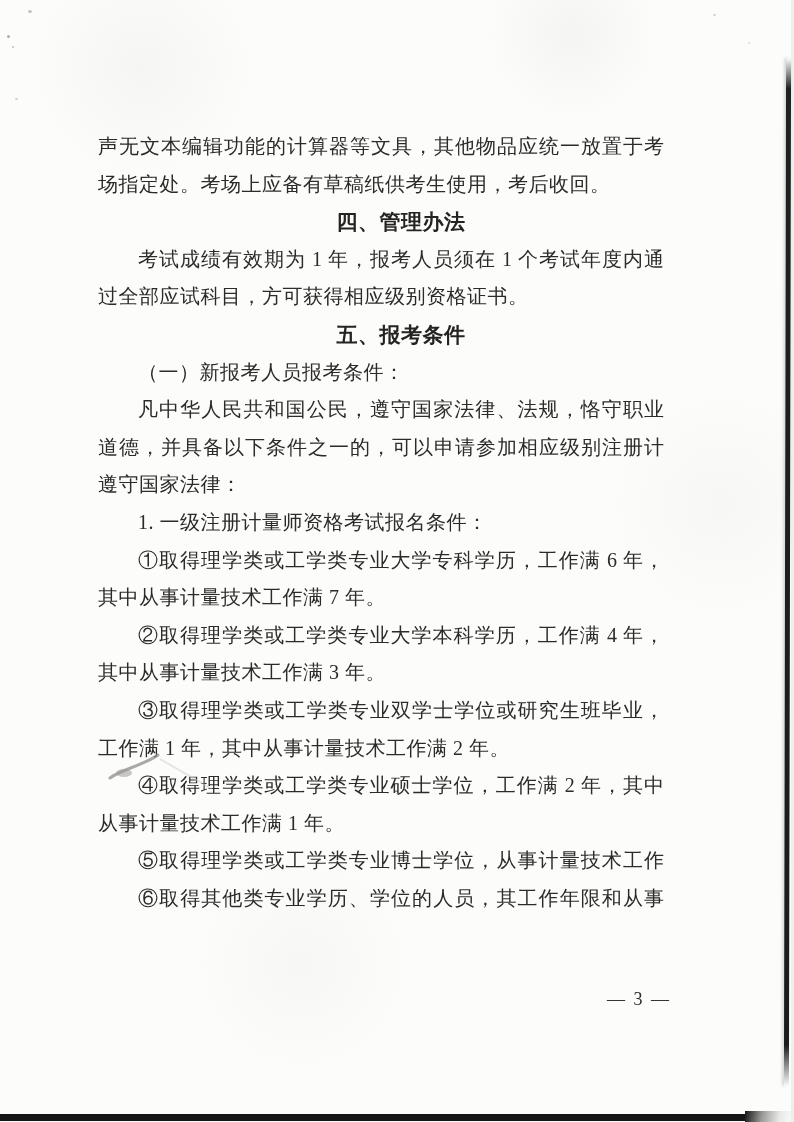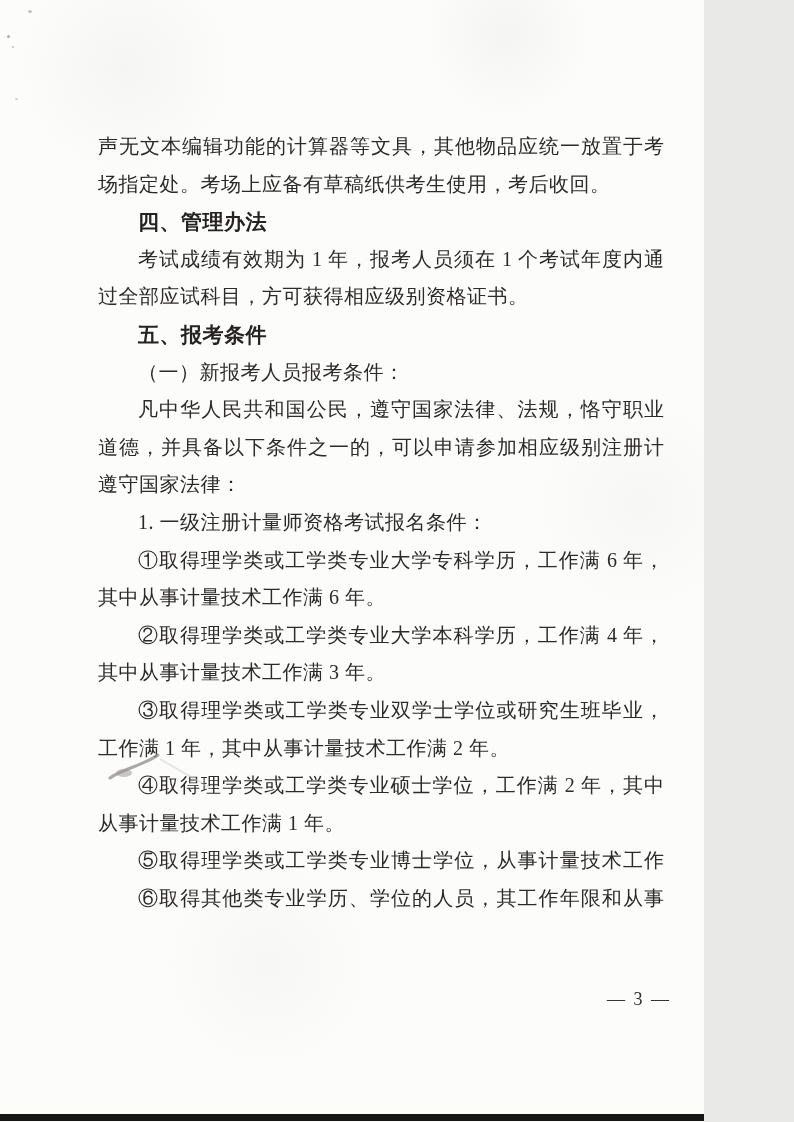--- a/index.html
+++ b/index.html
@@ -3,21 +3,21 @@
 <meta charset="utf-8">
 <style>
   html, body { margin: 0; padding: 0; }
   body {
     width: 794px; height: 1122px;
     font-family: "Liberation Serif", "DejaVu Serif", serif;
     background: #e9e9e7;
   }
   .page {
     position: absolute; left: 0; top: 0;
-    width: 704px; height: 1122px;
+    width: 794px; height: 1122px;
     overflow: hidden;
     background:
       radial-gradient(circle at 18% 6%, rgba(120,120,115,.05), transparent 9%),
       radial-gradient(circle at 72% 3%, rgba(120,120,115,.06), transparent 7%),
       radial-gradient(circle at 91% 45%, rgba(120,120,115,.04), transparent 12%),
       radial-gradient(circle at 38% 86%, rgba(120,120,115,.04), transparent 10%),
       #fcfcfa;
   }
   .doc-body {
     position: absolute; left: 98px; top: 128px; width: 566px;
@@ -36,20 +36,21 @@
     text-justify: inter-character;
     letter-spacing: 0;
   }
   .line.heading {
     font-family: "Liberation Sans", "DejaVu Sans", sans-serif;
     font-weight: 700;
     font-size: 21px;
     color: #242322;
     padding-left: 40px;
     letter-spacing: 0.5px;
+    text-align: center;
   }
   .page-number {
     position: absolute; left: 607px; top: 987px;
     font-size: 18px; line-height: 24px;
     letter-spacing: 2px;
     color: #2c2b29;
   }
   
   .edge-right-outer {
     position: absolute; left: 791px; top: 0; width: 3px; height: 1122px;
@@ -90,21 +91,21 @@
       <div class="line heading">四、管理办法</div>
       <div class="line indent justify">考试成绩有效期为 1 年，报考人员须在 1 个考试年度内通</div>
       <div class="line left">过全部应试科目，方可获得相应级别资格证书。</div>
       <div class="line heading">五、报考条件</div>
       <div class="line indent left">（一）新报考人员报考条件：</div>
       <div class="line indent justify">凡中华人民共和国公民，遵守国家法律、法规，恪守职业</div>
       <div class="line justify">道德，并具备以下条件之一的，可以申请参加相应级别注册计</div>
       <div class="line left">遵守国家法律：</div>
       <div class="line indent left">1. 一级注册计量师资格考试报名条件：</div>
       <div class="line indent justify">①取得理学类或工学类专业大学专科学历，工作满 6 年，</div>
-      <div class="line left">其中从事计量技术工作满 6 年。</div>
+      <div class="line left">其中从事计量技术工作满 7 年。</div>
       <div class="line indent justify">②取得理学类或工学类专业大学本科学历，工作满 4 年，</div>
       <div class="line left">其中从事计量技术工作满 3 年。</div>
       <div class="line indent justify">③取得理学类或工学类专业双学士学位或研究生班毕业，</div>
       <div class="line left">工作满 1 年，其中从事计量技术工作满 2 年。</div>
       <div class="line indent justify">④取得理学类或工学类专业硕士学位，工作满 2 年，其中</div>
       <div class="line left">从事计量技术工作满 1 年。</div>
       <div class="line indent justify">⑤取得理学类或工学类专业博士学位，从事计量技术工作</div>
       <div class="line indent justify">⑥取得其他类专业学历、学位的人员，其工作年限和从事</div>
     </div>
 

